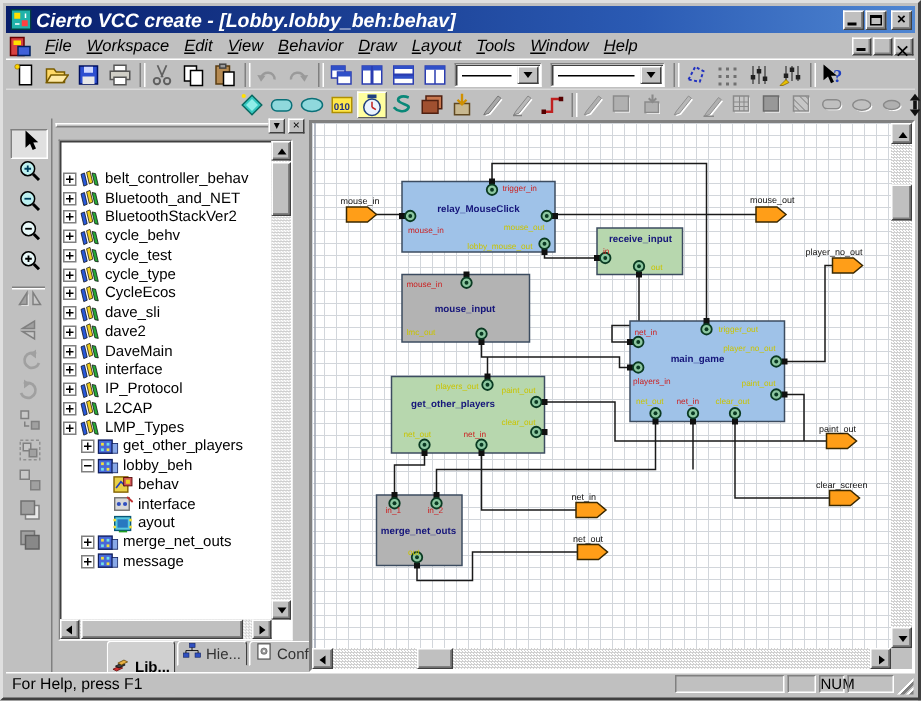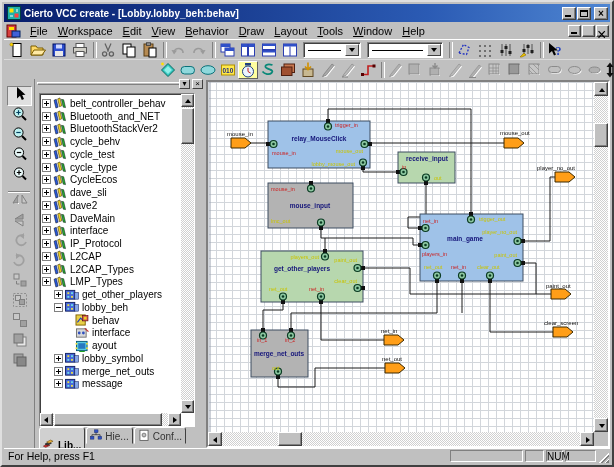--- a/index.html
+++ b/index.html
@@ -1,29 +1,29 @@
 <!DOCTYPE html>
 <html><head>
 <meta charset="utf-8">
 <style>
   * { margin:0; padding:0; box-sizing:border-box; }
   html,body { width:614px; height:467px; }
   body { font-family:"Liberation Sans",sans-serif; background:#c0c0c0; position:relative; overflow:hidden; }
   .win { position:absolute; inset:0; background:#c0c0c0; border:2px solid; border-color:#dfdfdf #404040 #404040 #dfdfdf; }
   .titlebar { position:absolute; left:2px; top:2px; right:2px; height:18px; background:linear-gradient(90deg,#071d6b,#2b5bb4 70%,#4f86d2); display:flex; align-items:center; padding:0 2px; }
   .titlebar .ticon { width:14px; height:14px; margin:0 3px 0 1px; }
-  .titlebar .ttext { color:#fff; font-size:10px; font-weight:bold; flex:1; white-space:nowrap; overflow:hidden; }
+  .titlebar .ttext { color:#fff; font-size:13px; font-weight:bold; flex:1; white-space:nowrap; overflow:hidden;font-style:italic; }
   .wbtn { width:14px; height:13px; background:#c0c0c0; border:1px solid; border-color:#fff #404040 #404040 #fff; box-shadow:inset -1px -1px 0 #808080; position:relative; margin-left:1px; }
   .wbtn.gap { margin-left:3px; }
   .wbtn .g-min { position:absolute; left:2px; bottom:2px; width:6px; height:2px; background:#000; }
   .wbtn .g-max { position:absolute; left:2px; top:2px; width:8px; height:7px; border:1px solid #000; border-top:2px solid #000; }
   .wbtn .g-x { position:absolute; left:0; top:-1px; width:100%; text-align:center; font-size:10px; font-weight:bold; color:#000; line-height:13px; }
   .menubar { position:absolute; left:2px; top:20px; right:2px; height:17px; display:flex; align-items:center; background:#c0c0c0; }
   .menubar .micon { width:15px; height:14px; margin:0 4px 0 2px; }
-  .menu-item { font-size:11px; padding:1px 5px; color:#000; }
+  .menu-item { font-size:11px; padding:1px 5px; color:#000;font-style:italic; }
   .menubar .spacer { flex:1; }
   .mbtns { display:flex; margin-right:1px; }
   .mbtn { width:13px; height:12px; background:#c0c0c0; border:1px solid; border-color:#fff #404040 #404040 #fff; box-shadow:inset -1px -1px 0 #808080; position:relative; margin-left:1px; }
   .toolbar { position:absolute; left:2px; right:2px; background:#c0c0c0; display:flex; align-items:center; }
   #toolbar-main { top:37px; height:20px; border-top:1px solid #fff; }
   #toolbar-draw { top:57px; height:20px; border-top:1px solid #dadada; }
   .tb-btn { width:21px; height:18px; flex:none; display:flex; align-items:center; justify-content:center; border:1px solid transparent; }
   #toolbar-draw .tb-btn { width:20px; }
   .tb-btn svg { display:block; }
   .tb-btn.hl { background:#ffffa0; border-color:#fff #606060 #606060 #fff; }
@@ -36,21 +36,21 @@
   .combo .drop::after { content:""; border:3px solid transparent; border-top:4px solid #000; margin-top:3px; }
   .content { position:absolute; left:2px; top:77px; right:2px; bottom:17px; background:#c0c0c0; }
   .side-toolbar { position:absolute; left:0; top:0; width:31px; bottom:0; border-right:1px solid #808080; }
   .sbtn { width:25px; height:20px; margin:0 0 0 3px; display:flex; align-items:center; justify-content:center; }
   .sbtn.active { background:#e0e0e0; border:1px solid; border-color:#808080 #fff #fff #808080; }
   .sbtn-sep { height:6px; margin:0 4px; border-bottom:1px solid #808080; box-shadow:0 1px 0 #fff; width:22px; margin-left:4px; }
   .pane { position:absolute; left:31px; top:0; width:171px; bottom:0; }
   .pane-grip { position:absolute; left:2px; top:3px; right:26px; height:3px; border:1px solid; border-color:#fff #808080 #808080 #fff; }
   .ph-btn { position:absolute; top:0; width:11px; height:10px; background:#c0c0c0; border:1px solid; border-color:#fff #404040 #404040 #fff; font-size:8px; line-height:8px; text-align:center; }
   .treebox { position:absolute; left:4px; top:14px; width:156px; bottom:21px; background:#fff; border:1px solid; border-color:#808080 #fff #fff #808080; box-shadow:inset 1px 1px 0 #404040; }
-  .tree-content { position:absolute; left:1px; top:1px; right:14px; bottom:14px; overflow:hidden; padding-top:2px; }
+  .tree-content { position:absolute; left:1px; top:1px; right:14px; bottom:14px; overflow:hidden; padding-top:18px; }
   .tree-row { height:12.75px; display:flex; align-items:center; white-space:nowrap; font-size:10px; }
   .toggle { width:9px; height:9px; border:1px solid #808080; background:#fff; position:relative; flex:none; margin-right:2px; }
   .toggle::before { content:""; position:absolute; left:1px; top:3px; width:5px; height:1px; background:#000; }
   .toggle.plus::after { content:""; position:absolute; left:3px; top:1px; width:1px; height:5px; background:#000; }
   .tree-icon { flex:none; margin-right:3px; }
   .tree-icon svg { display:block; }
   .tree-label { color:#000; }
   .vscroll { position:absolute; right:0; top:0; bottom:0; width:13px; background:#dcdcdc; background-image:repeating-conic-gradient(#fff 0 25%,#d0d0d0 0 50%); background-size:2px 2px; }
   .hscroll { position:absolute; left:0; bottom:0; height:13px; background:#dcdcdc; background-image:repeating-conic-gradient(#fff 0 25%,#d0d0d0 0 50%); background-size:2px 2px; }
   .treebox .vscroll { bottom:13px; }
@@ -58,21 +58,21 @@
   .sb-btn { position:absolute; width:13px; height:13px; background:#c0c0c0; border:1px solid; border-color:#fff #404040 #404040 #fff; box-shadow:inset -1px -1px 0 #808080; }
   .sb-thumb { position:absolute; background:#c0c0c0; border:1px solid; border-color:#fff #404040 #404040 #fff; box-shadow:inset -1px -1px 0 #808080; }
   .arr { position:absolute; width:0; height:0; }
   .arr.up { left:3px; top:4px; border:3px solid transparent; border-bottom:4px solid #000; border-top:none; }
   .arr.down { left:3px; top:4px; border:3px solid transparent; border-top:4px solid #000; border-bottom:none; }
   .arr.left { left:3px; top:3px; border:3px solid transparent; border-right:4px solid #000; border-left:none; }
   .arr.right { left:4px; top:3px; border:3px solid transparent; border-left:4px solid #000; border-right:none; }
   .tabs { position:absolute; left:4px; bottom:3px; right:2px; height:18px; display:flex; }
   .tab { height:17px; padding:1px 3px 0 2px; display:flex; align-items:center; font-size:10px; color:#333; background:#c0c0c0; border:1px solid; border-color:#fff #404040 transparent #fff; border-radius:3px 3px 0 0; margin-right:1px; }
   .tab .ticn { margin-right:2px; }
-  .tab.active { background:#d0d0d0; height:36px; color:#000; font-weight:bold; }
+  .tab.active { background:#d0d0d0; height:36px; color:#000; font-weight:bold;margin-left:32px; }
   .canvas-wrap { position:absolute; left:202px; top:1px; right:0; bottom:0; border:2px solid; border-color:#808080 #fff #fff #808080; background:#c0c0c0; }
   .canvas-grid { position:absolute; left:0; top:0; right:14px; bottom:14px; background-color:#fff; background-image:linear-gradient(#d2d6db 1px,transparent 1px),linear-gradient(90deg,#d2d6db 1px,transparent 1px); background-size:8px 8px; overflow:hidden; }
   .canvas-grid svg { position:absolute; left:0; top:0; }
   .cv-vscroll { position:absolute; right:0; top:0; bottom:14px; width:14px; background:#dcdcdc; background-image:repeating-conic-gradient(#fff 0 25%,#d0d0d0 0 50%); background-size:2px 2px; }
   .cv-hscroll { position:absolute; left:0; bottom:0; right:14px; height:14px; background:#dcdcdc; background-image:repeating-conic-gradient(#fff 0 25%,#d0d0d0 0 50%); background-size:2px 2px; }
   .cv-corner { position:absolute; right:0; bottom:0; width:14px; height:14px; background:#c0c0c0; }
   .cv-vscroll .sb-btn, .cv-hscroll .sb-btn { width:14px; height:14px; }
   .statusbar { position:absolute; left:2px; right:2px; bottom:2px; height:15px; background:#c0c0c0; border-top:1px solid #fff; font-size:10.5px; display:flex; align-items:center;justify-content:flex-end; }
   .statusbar .help { margin-left:4px; flex:1; }
   .spanel { height:12px; border:1px solid; border-color:#808080 #fff #fff #808080; margin-right:2px; font-size:10px; line-height:11px; }
@@ -778,32 +778,20 @@
             <div class="tree-row">
               <span style="width: 1px; flex: 0 0 auto;"></span>
               <span class="toggle plus"></span>
               <span class="tree-icon">
                 <svg width="14" height="12" viewBox="0 0 15 13">
                   <polygon points="1,3.5 3.5,2.5 5.5,11 3,12" fill="#2858d8" stroke="#000" stroke-width="0.5"></polygon>
                   <polygon points="5,2 7.5,1 9.5,9.5 7,10.5" fill="#f0d020" stroke="#000" stroke-width="0.5"></polygon>
                   <polygon points="9,2.5 11.5,3 13.5,11.5 11,11" fill="#28a838" stroke="#000" stroke-width="0.5"></polygon>
                 </svg>
               </span>
-              <span class="tree-label">L2CAP_Types</span>
-            </div>
-            <div class="tree-row">
-              <span style="width: 1px; flex: 0 0 auto;"></span>
-              <span class="toggle plus"></span>
-              <span class="tree-icon">
-                <svg width="14" height="12" viewBox="0 0 15 13">
-                  <polygon points="1,3.5 3.5,2.5 5.5,11 3,12" fill="#2858d8" stroke="#000" stroke-width="0.5"></polygon>
-                  <polygon points="5,2 7.5,1 9.5,9.5 7,10.5" fill="#f0d020" stroke="#000" stroke-width="0.5"></polygon>
-                  <polygon points="9,2.5 11.5,3 13.5,11.5 11,11" fill="#28a838" stroke="#000" stroke-width="0.5"></polygon>
-                </svg>
-              </span>
               <span class="tree-label">LMP_Types</span>
             </div>
             <div class="tree-row">
               <span style="width: 13px; flex: 0 0 auto;"></span>
               <span class="toggle plus"></span>
               <span class="tree-icon">
                 <svg width="14" height="12" viewBox="0 0 15 13">
                   <rect x="0.5" y="1.5" width="10" height="9.5" fill="#4868d8" stroke="#102060"></rect>
                   <rect x="2.5" y="3.5" width="2" height="2" fill="#f0e040"></rect>
                   <rect x="6.5" y="3.5" width="2" height="2" fill="#70e0e8"></rect>
@@ -863,35 +851,20 @@
                   <rect x="1.5" y="1.5" width="11.5" height="10" fill="#58c8e0" stroke="#085878"></rect>
                   <rect x="3.5" y="3.5" width="7.5" height="6" fill="#2878c0"></rect>
                   <circle cx="1.5" cy="4" r="1.1" fill="#f0e040"></circle>
                   <circle cx="1.5" cy="9" r="1.1" fill="#f0e040"></circle>
                   <circle cx="13" cy="4" r="1.1" fill="#f0e040"></circle>
                   <circle cx="13" cy="9" r="1.1" fill="#f0e040"></circle>
                   <path d="M4.5 12.5h6" stroke="#20a020" stroke-width="1.4"></path>
                 </svg>
               </span>
               <span class="tree-label">ayout</span>
-            </div>
-            <div class="tree-row">
-              <span style="width: 13px; flex: 0 0 auto;"></span>
-              <span class="toggle plus"></span>
-              <span class="tree-icon">
-                <svg width="14" height="12" viewBox="0 0 15 13">
-                  <rect x="0.5" y="1.5" width="10" height="9.5" fill="#4868d8" stroke="#102060"></rect>
-                  <rect x="2.5" y="3.5" width="2" height="2" fill="#f0e040"></rect>
-                  <rect x="6.5" y="3.5" width="2" height="2" fill="#70e0e8"></rect>
-                  <rect x="2.5" y="7.5" width="2" height="2" fill="#70e0e8"></rect>
-                  <rect x="6.5" y="7.5" width="2" height="2" fill="#f0e040"></rect>
-                  <rect x="10.5" y="4" width="4" height="7" fill="#88a8e8" stroke="#102060" stroke-width="0.6"></rect>
-                </svg>
-              </span>
-              <span class="tree-label">lobby_symbol</span>
             </div>
             <div class="tree-row">
               <span style="width: 13px; flex: 0 0 auto;"></span>
               <span class="toggle plus"></span>
               <span class="tree-icon">
                 <svg width="14" height="12" viewBox="0 0 15 13">
                   <rect x="0.5" y="1.5" width="10" height="9.5" fill="#4868d8" stroke="#102060"></rect>
                   <rect x="2.5" y="3.5" width="2" height="2" fill="#f0e040"></rect>
                   <rect x="6.5" y="3.5" width="2" height="2" fill="#70e0e8"></rect>
                   <rect x="2.5" y="7.5" width="2" height="2" fill="#70e0e8"></rect>

